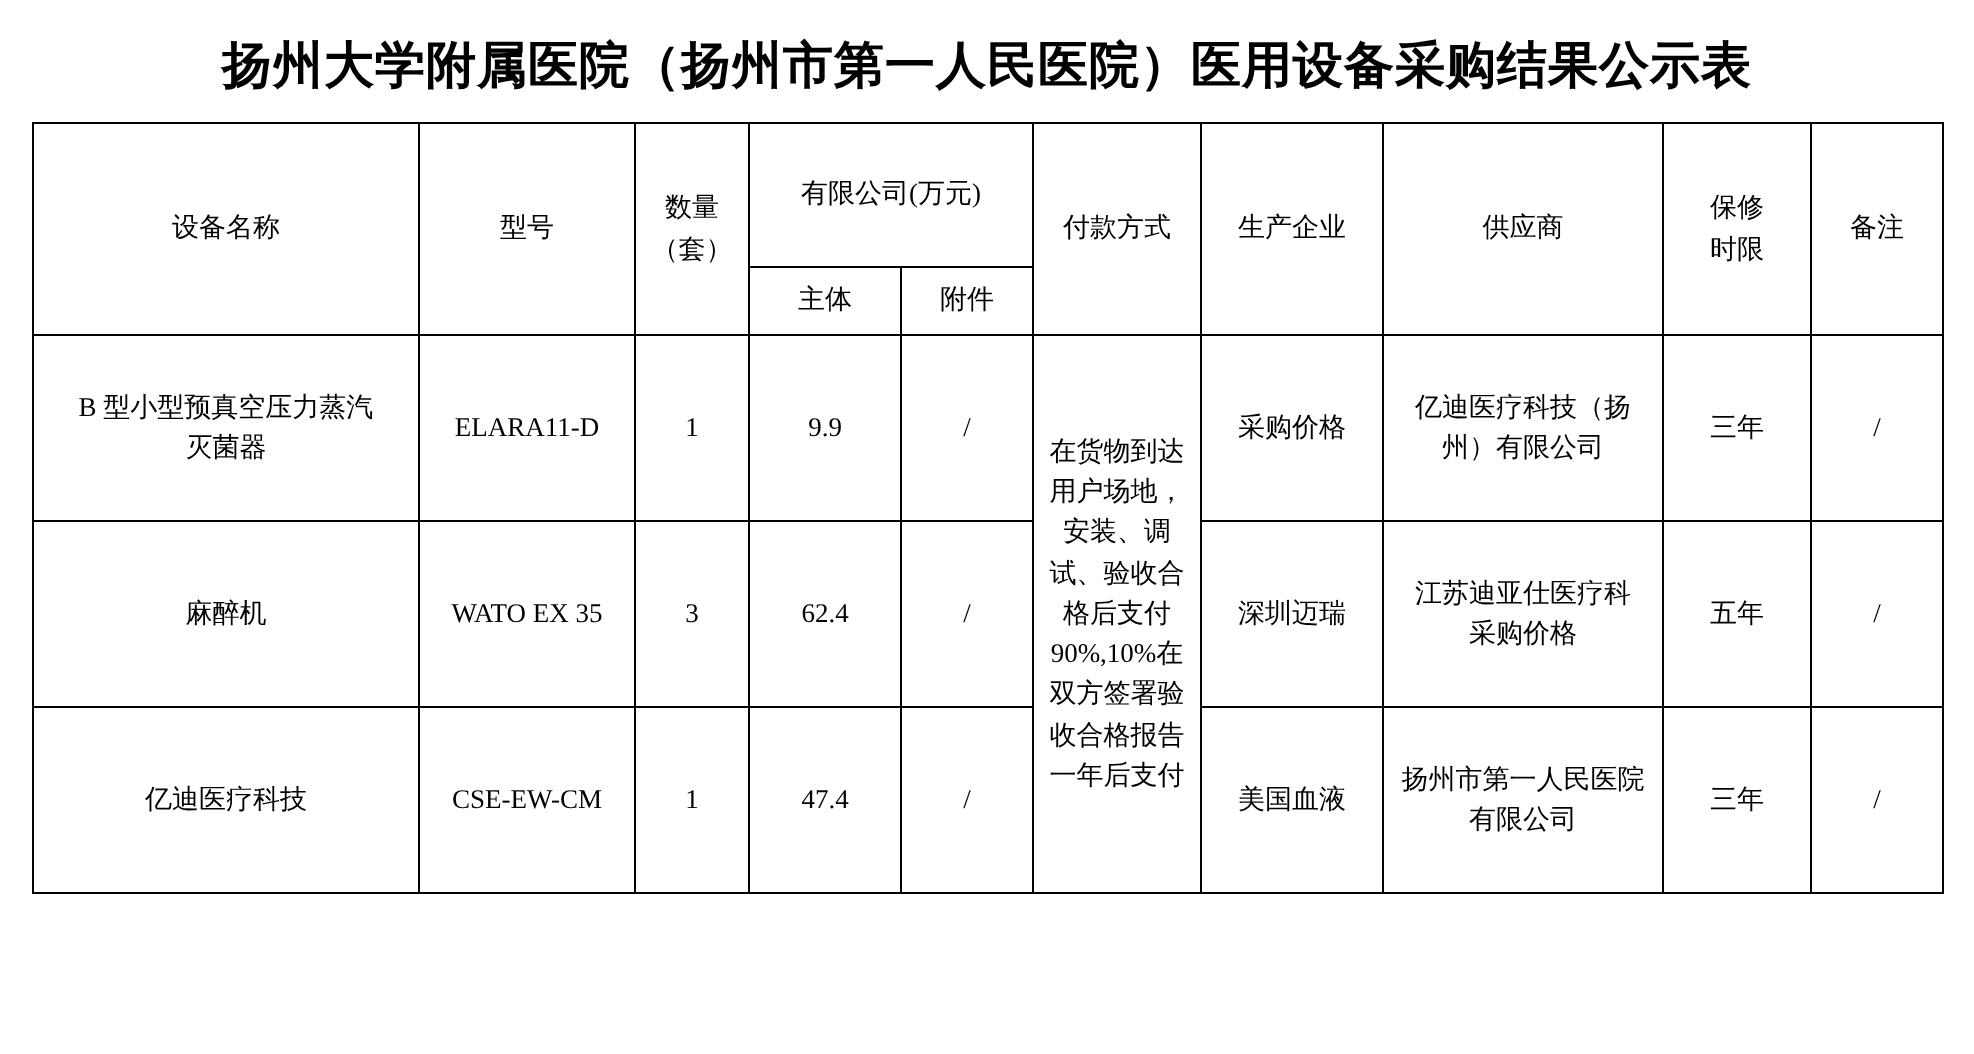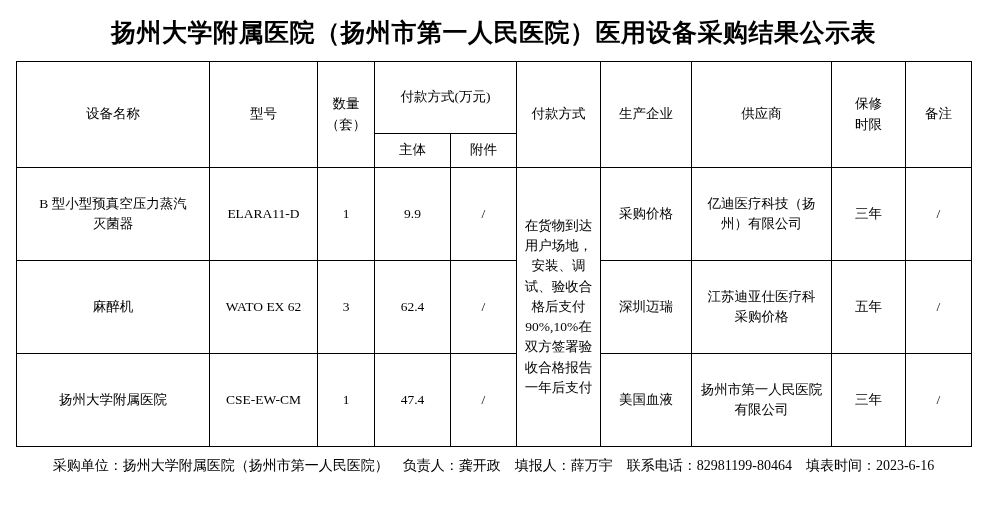--- a/index.html
+++ b/index.html
@@ -116,21 +116,21 @@
       <col style="width:66px">
     </colgroup>
     <tbody>
       <tr class="hdr-row hdr-tall">
         <td rowspan="2">设备名称</td>
         <td rowspan="2">型号</td>
         <td rowspan="2">
           <div>数量</div>
           <div>（套）</div>
         </td>
-        <td colspan="2">付款方式(万元)</td>
+        <td colspan="2">有限公司(万元)</td>
         <td rowspan="2">付款方式</td>
         <td rowspan="2">生产企业</td>
         <td rowspan="2">供应商</td>
         <td rowspan="2">
           <div>保修</div>
           <div>时限</div>
         </td>
         <td rowspan="2">备注</td>
       </tr>
       <tr class="hdr-row hdr-short">
@@ -154,49 +154,46 @@
           <div>州）有限公司</div>
         </td>
         <td>三年</td>
         <td>/</td>
       </tr>
 
       <tr class="body-row">
         <td class="name-cell">
           <div>麻醉机</div>
         </td>
-        <td class="model-cell">WATO EX 62</td>
+        <td class="model-cell">WATO EX 35</td>
         <td class="num-cell">3</td>
         <td class="num-cell">62.4</td>
         <td class="num-cell">/</td>
         <td>深圳迈瑞</td>
         <td class="supplier-cell">
           <div>江苏迪亚仕医疗科</div>
           <div>采购价格</div>
         </td>
         <td>五年</td>
         <td>/</td>
       </tr>
 
       <tr class="body-row">
         <td class="name-cell">
-          <div>扬州大学附属医院</div>
+          <div>亿迪医疗科技</div>
         </td>
         <td class="model-cell">CSE-EW-CM</td>
         <td class="num-cell">1</td>
         <td class="num-cell">47.4</td>
         <td class="num-cell">/</td>
         <td>美国血液</td>
         <td class="supplier-cell">
           <div>扬州市第一人民医院</div>
           <div>有限公司</div>
         </td>
         <td>三年</td>
         <td>/</td>
       </tr>
     </tbody>
   </table>
 
-  <div class="footer">
-    <span>采购单位：扬州大学附属医院（扬州市第一人民医院）</span><span>负责人：龚开政</span><span>填报人：薛万宇</span><span>联系电话：82981199-80464</span><span>填表时间：2023-6-16</span>
-  </div>
 
 </div>
 
 </body></html>

